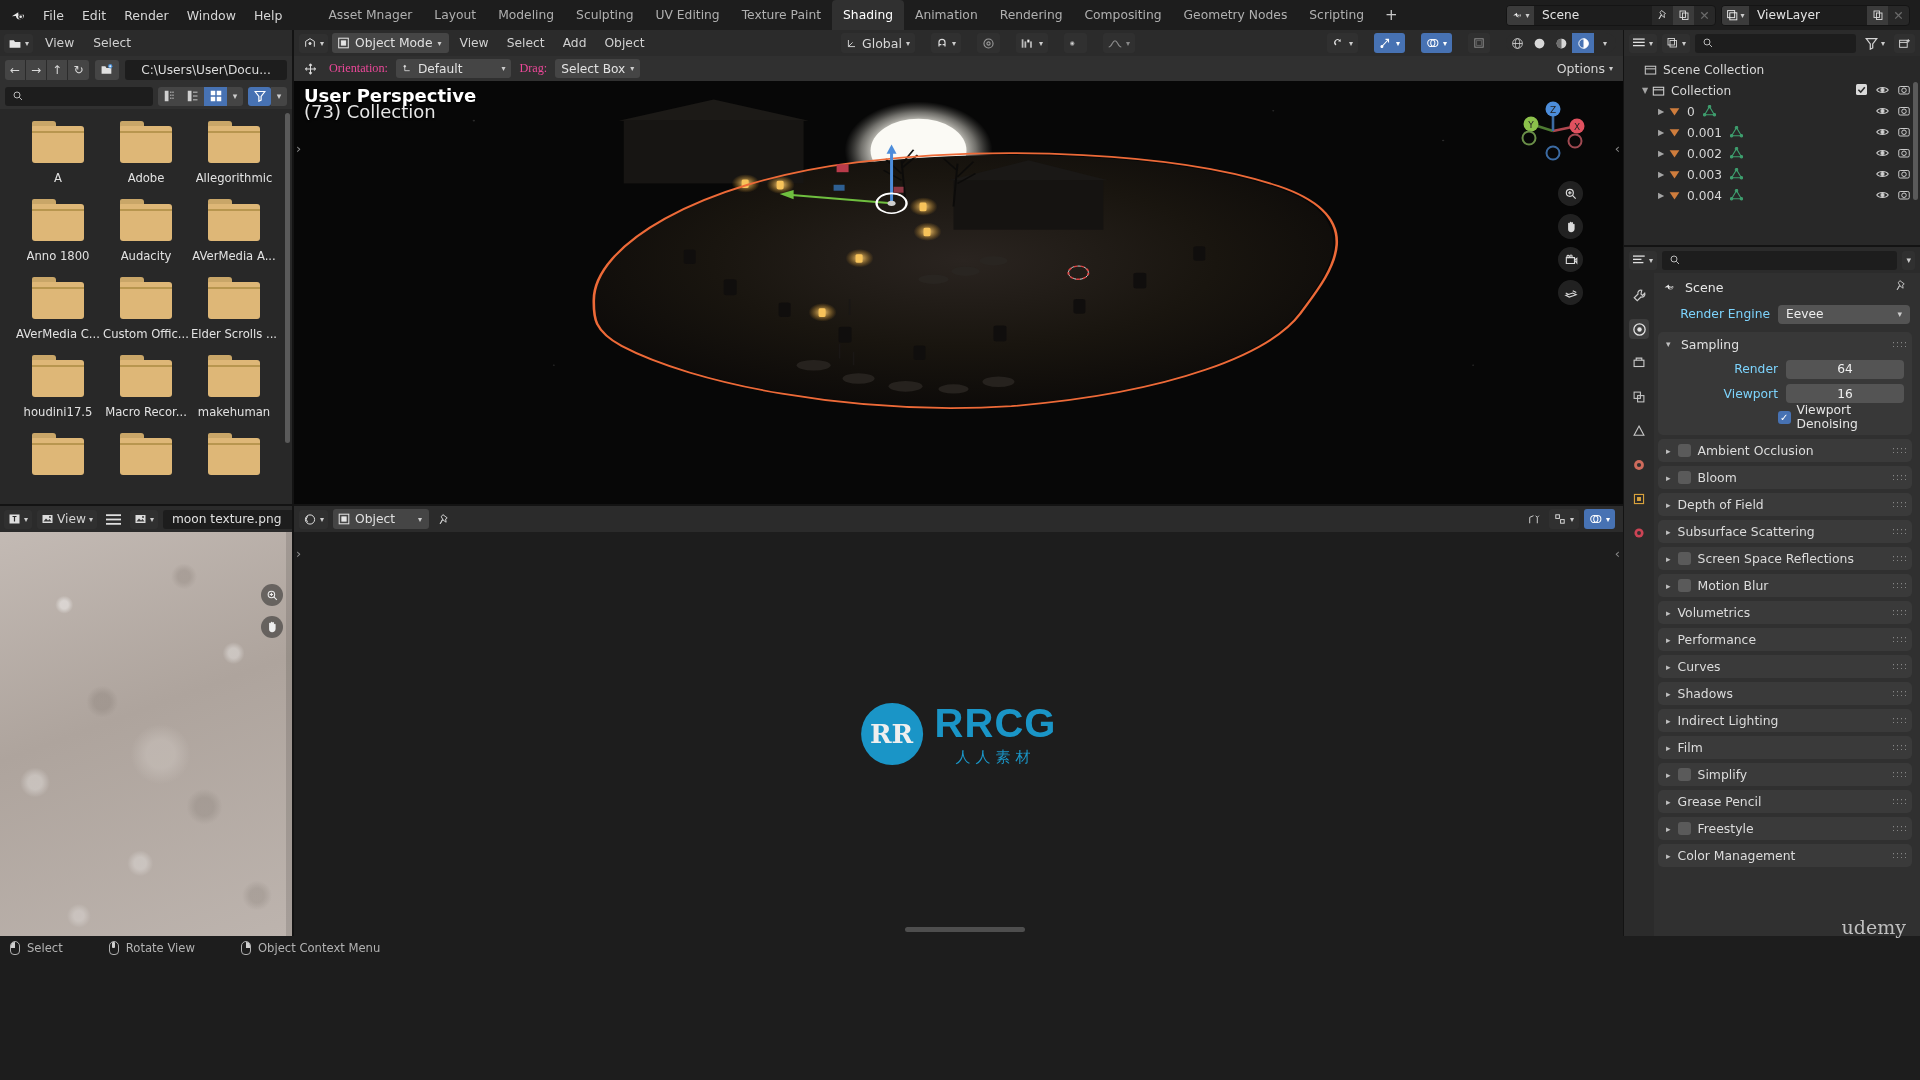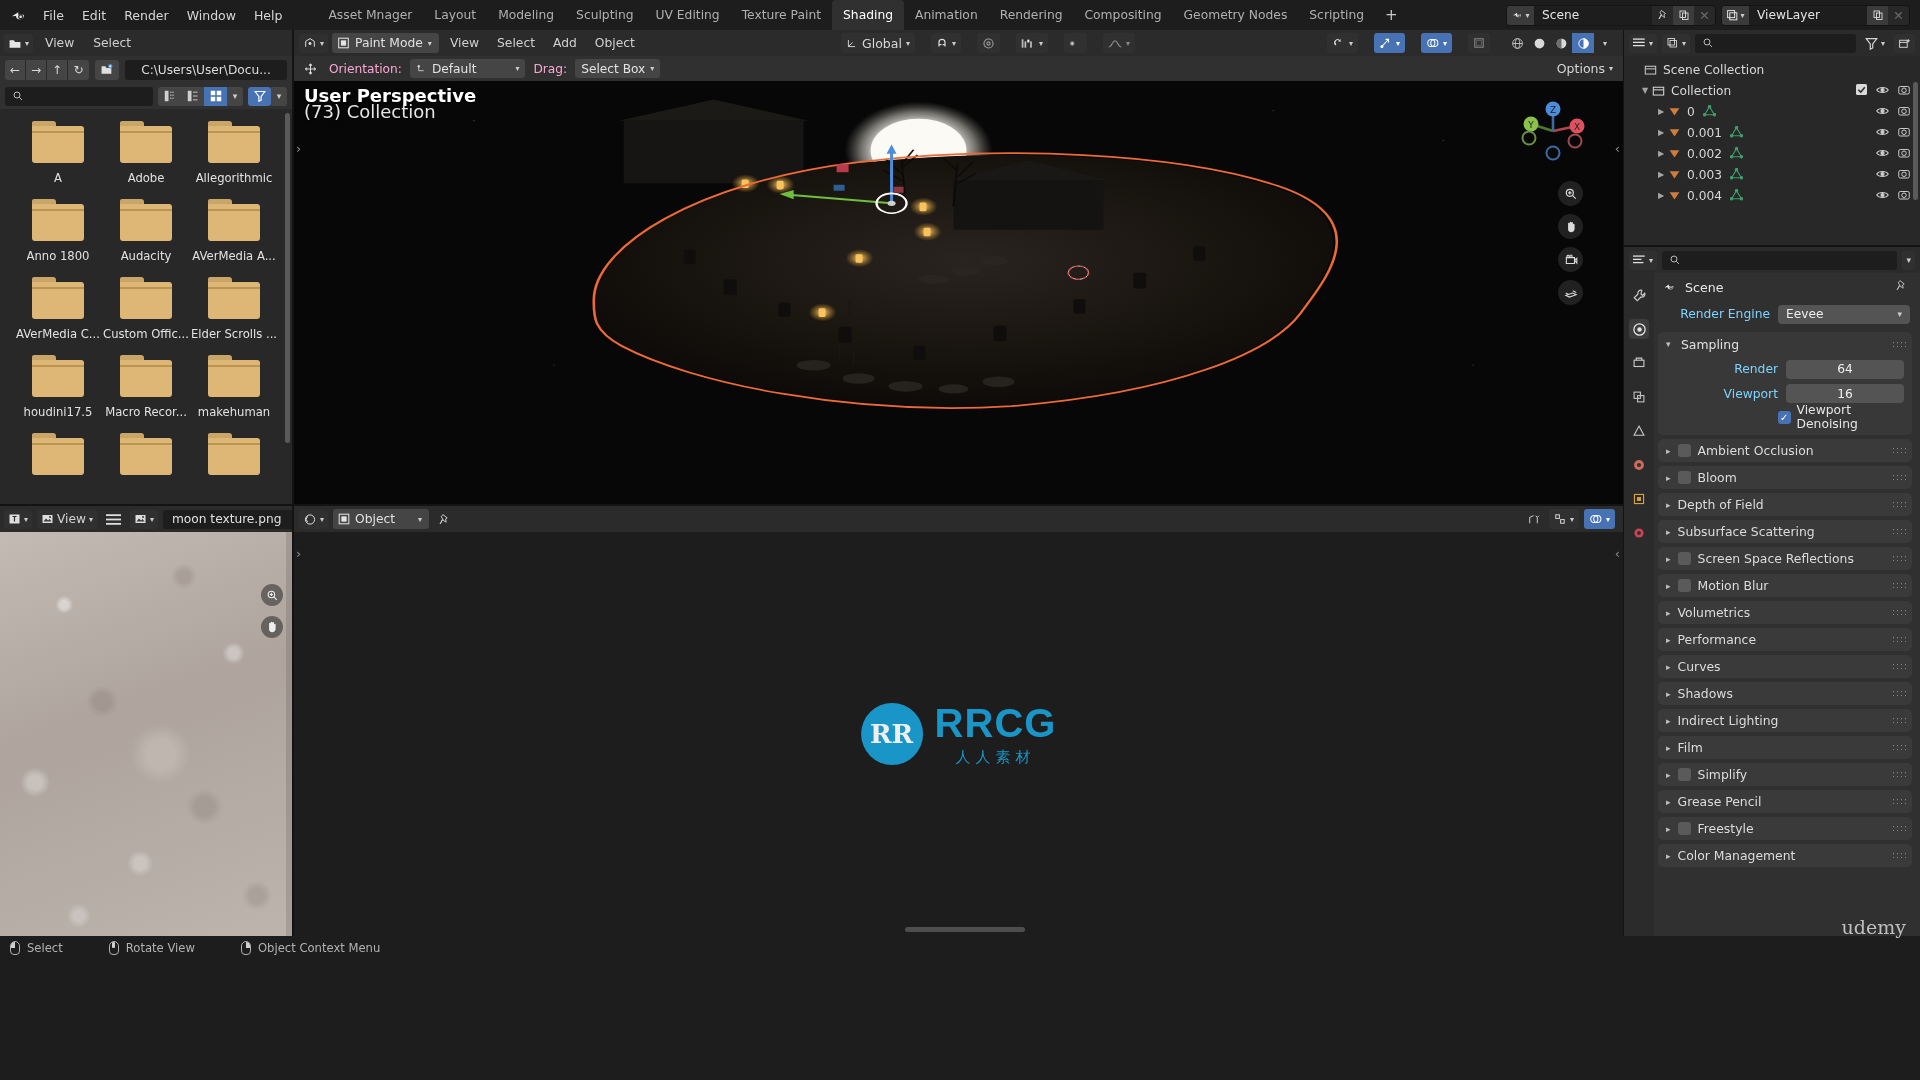--- a/index.html
+++ b/index.html
@@ -130,21 +130,21 @@
   }
   .vp-hdr-right { margin-left:auto; display:flex; align-items:center; gap: 16px; padding-right: 2px;}
   .pill { display:flex; align-items:center; gap:4px; background:#303030; border-radius:3px; height:20px; padding:0 5px; color:#d6d6d6;}
   .shade-grp { display:flex; background:#2b2b2b; border-radius:11px; overflow:hidden; height:20px; align-items:center;}
   .shade-b { width:22px; height:20px; display:flex; align-items:center; justify-content:center; }
   .shade-b.act { background:#4772b3; }
 
   .tool-hdr {
     height: 25px; background:#303030; display:flex; align-items:center; padding: 0 6px; gap: 8px; flex:0 0 25px;
   }
-  .tool-lbl { color:#f9a8d4; font-size:12.2px; }
+  .tool-lbl { color:#ec4899; font-size:12.2px;font-family:Liberation Serif, serif; }
   .drop {
     display:flex; align-items:center; gap:5px; background:#454545; border-radius:3px; height:19px; padding:0 6px; color:#e2e2e2; font-size:12.2px;
   }
   .options-btn { margin-left:auto; display:flex; align-items:center; gap:4px; color:#d6d6d6; padding-right:4px;}
 
   .viewport { flex: 1; position: relative; overflow: hidden; background: #090909; }
   .vp-text { position:absolute; left: 10px; top: 7px; font-size: 18px; line-height: 16px; text-shadow: 0 1px 2px #000; }
   .vp-sidearrow { position:absolute; color:#8d8d8d; font-size: 13px; }
 
   .gizmo { position: absolute; right: 34px; top: 14px; width: 72px; height: 72px; }
@@ -561,21 +561,21 @@
               <path d="M4 18 L4 8 L12 3 L20 8 L20 18"></path>
               <circle cx="12" cy="12" r="2" fill="#e0e0e0"></circle>
             </svg>
           <span style="color:#ccc;font-size:8px;">▾</span>
         </div>
         <div class="mode-btn">
           <svg width="13" height="12" viewBox="0 0 20 20" fill="none" stroke="#e4e4e4" stroke-width="1.7">
               <rect x="2" y="2" width="16" height="16"></rect>
               <rect x="6.5" y="6.5" width="7" height="7" fill="#e4e4e4"></rect>
             </svg>
-          <span style="font-size:12.3px;">Paint Mode</span>
+          <span style="font-size:12.3px;">Object Mode</span>
           <span style="color:#ccc;font-size:8px;">▾</span>
         </div>
         <div class="hdr-lbl">View</div>
         <div class="hdr-lbl">Select</div>
         <div class="hdr-lbl">Add</div>
         <div class="hdr-lbl">Object</div>
 
         <div class="vp-hdr-right">
           <div class="pill">
             <svg width="12" height="12" viewBox="0 0 20 20" fill="none" stroke="#dcdcdc" stroke-width="1.5">

